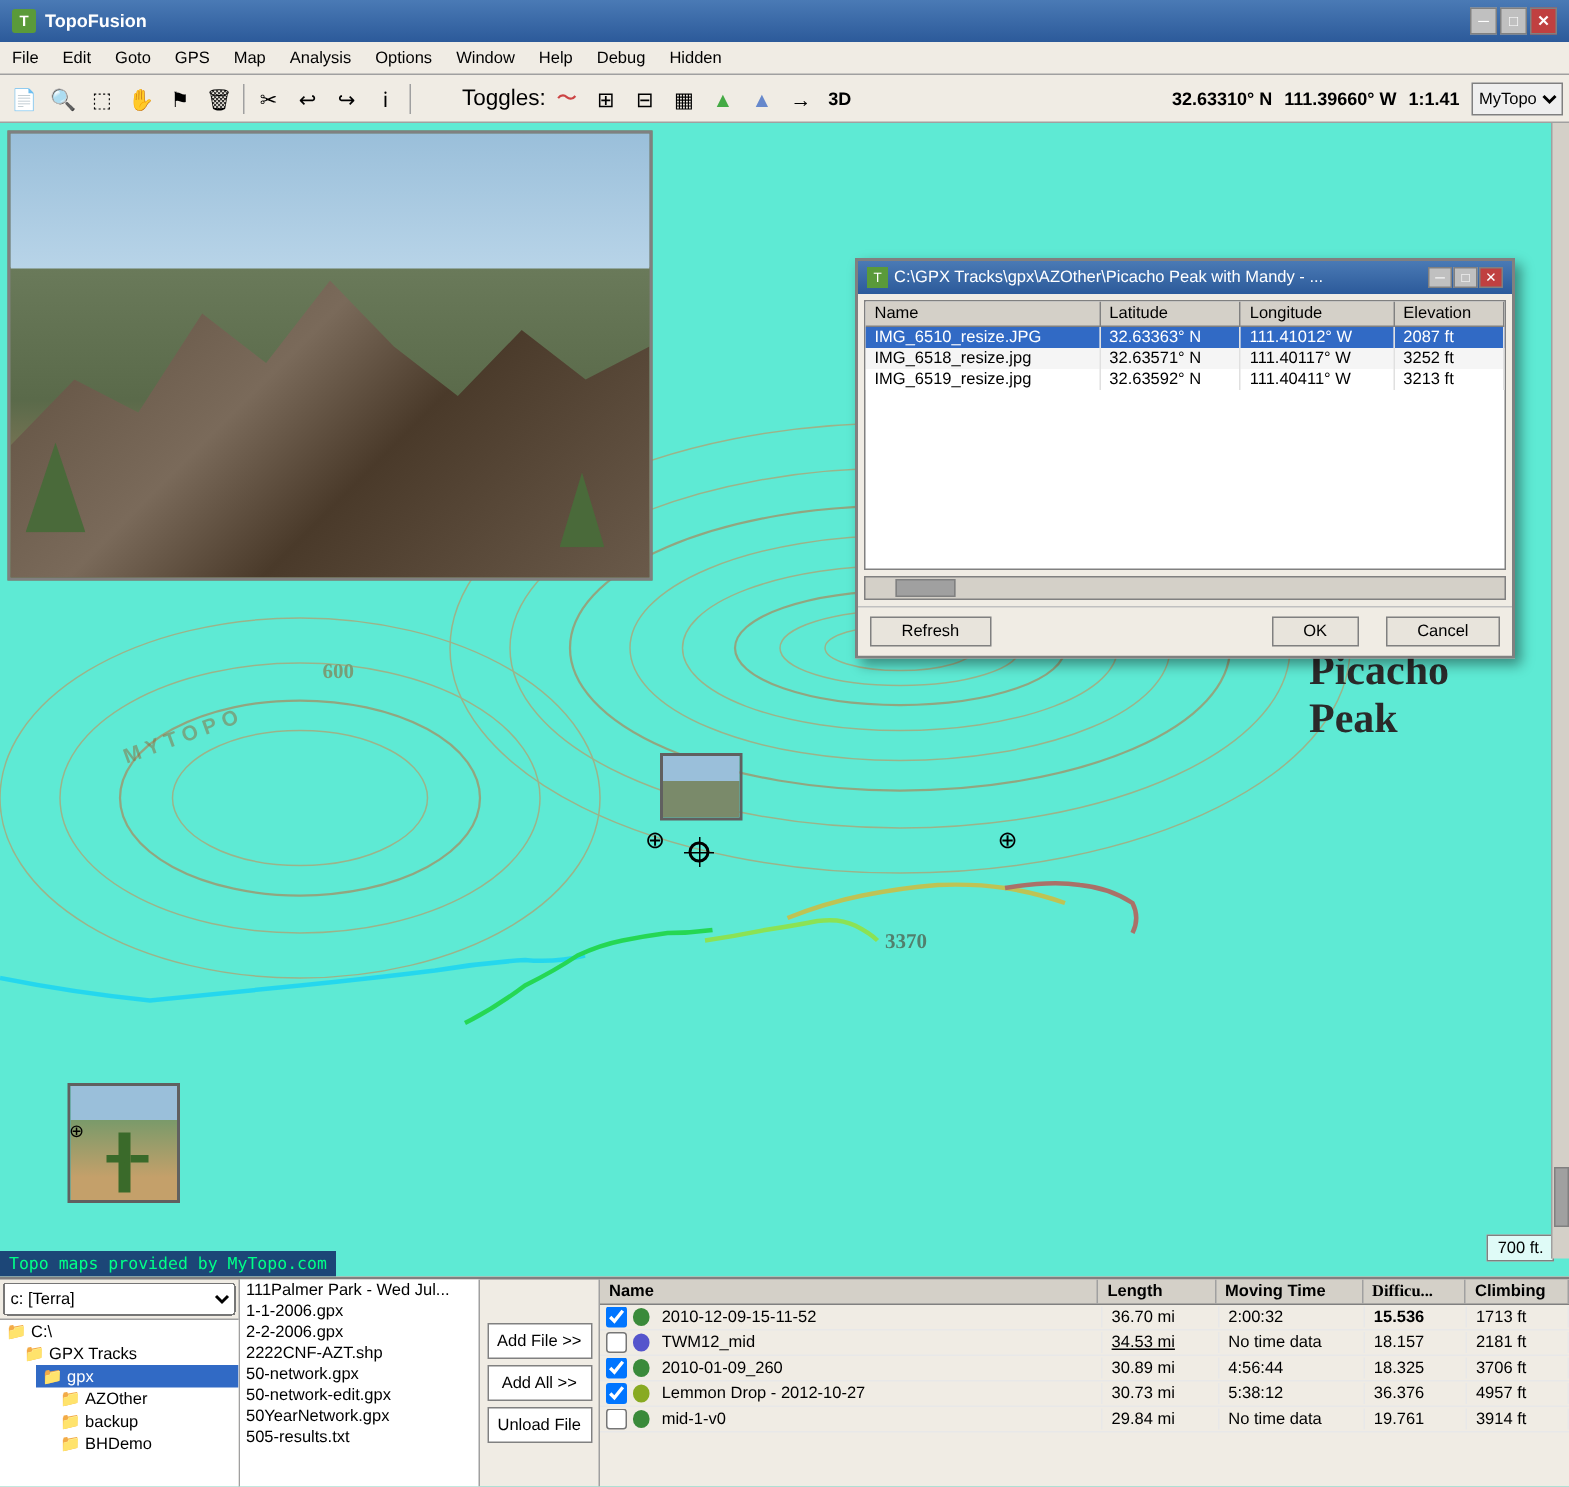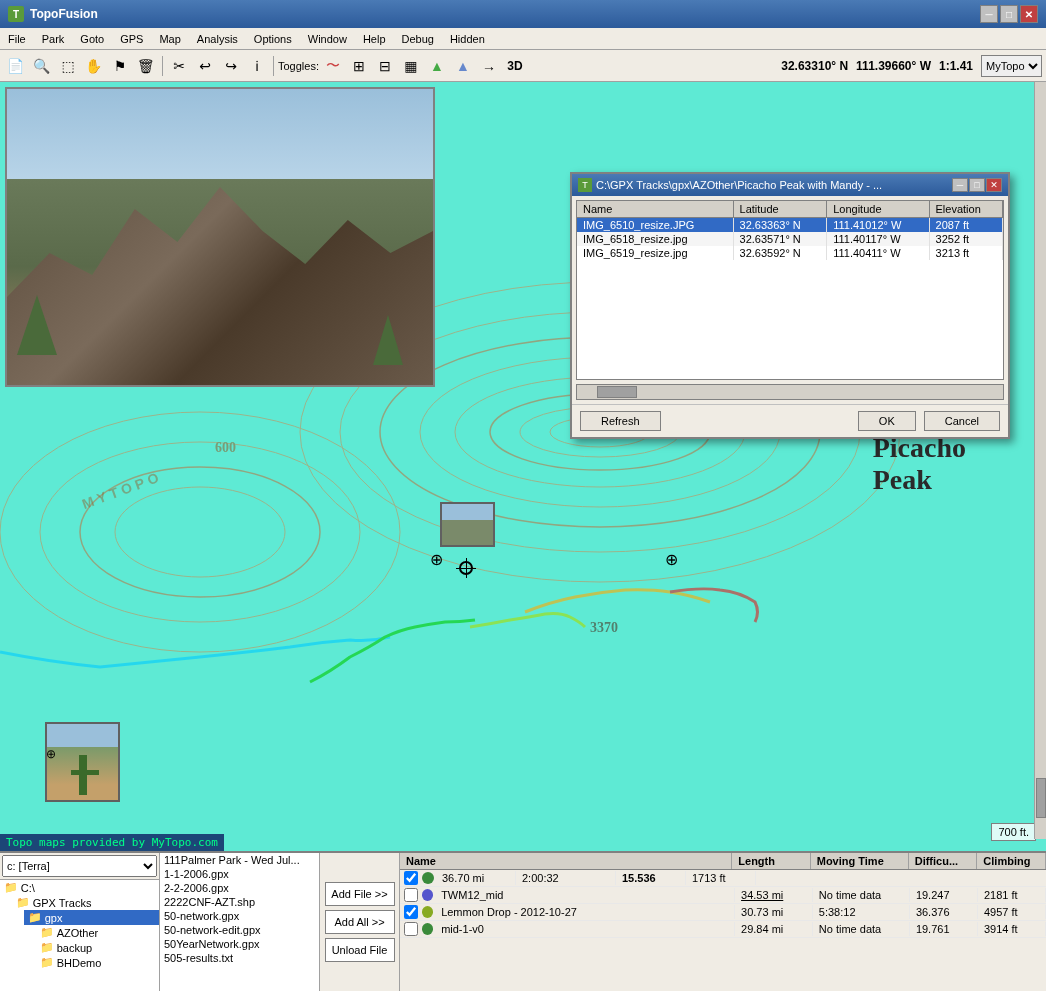--- a/index.html
+++ b/index.html
@@ -346,21 +346,21 @@
   <span>TopoFusion</span>
   <div id="title-bar-buttons">
     <div class="title-btn">─</div>
     <div class="title-btn">□</div>
     <div class="title-btn close">✕</div>
   </div>
 </div>
 
 <div id="menu-bar">
   <div class="menu-item">File</div>
-  <div class="menu-item">Park</div>
+  <div class="menu-item">Edit</div>
   <div class="menu-item">Goto</div>
   <div class="menu-item">GPS</div>
   <div class="menu-item">Map</div>
   <div class="menu-item">Analysis</div>
   <div class="menu-item">Options</div>
   <div class="menu-item">Window</div>
   <div class="menu-item">Help</div>
   <div class="menu-item">Debug</div>
   <div class="menu-item">Hidden</div>
 </div>
@@ -371,21 +371,21 @@
   <div class="tb-btn" title="Select">⬚</div>
   <div class="tb-btn" title="Pan">✋</div>
   <div class="tb-btn" title="Waypoint">⚑</div>
   <div class="tb-btn" title="Delete">🗑</div>
   <div class="tb-sep"></div>
   <div class="tb-btn">✂</div>
   <div class="tb-btn">↩</div>
   <div class="tb-btn">↪</div>
   <div class="tb-btn">ℹ</div>
   <div class="tb-sep"></div>
-  <span style="font-size:11px;">Toggles:</span>
+  <span style="font-size:15px;margin-left:30px;">Toggles:</span>
   <div class="tb-btn" style="color:#cc4444;">〜</div>
   <div class="tb-btn">⊞</div>
   <div class="tb-btn">⊟</div>
   <div class="tb-btn">▦</div>
   <div class="tb-btn" style="color:#44aa44;">▲</div>
   <div class="tb-btn" style="color:#6688cc;">▲</div>
   <div class="tb-btn">→</div>
   <div class="tb-btn" style="font-weight:bold;font-size:12px;">3D</div>
   <div id="coord-display">
     <span>32.63310° N</span>
@@ -532,21 +532,21 @@
         </tbody>
       </table>
     </div>
 
     <div id="gpx-scrollbar-h">
       <div class="scrollbar-thumb"></div>
     </div>
 
     <div id="gpx-footer">
       <button class="dialog-action-btn">Refresh</button>
-      <div style="display:flex;gap:8px;">
+      <div style="display:flex;gap:18px;">
         <button class="dialog-action-btn">OK</button>
         <button class="dialog-action-btn">Cancel</button>
       </div>
     </div>
   </div>
 </div>
 
 <div id="bottom-panel">
 
   <div id="file-tree-panel">
@@ -598,40 +598,50 @@
     <button class="add-btn">Add File &gt;&gt;</button>
     <button class="add-btn">Add All &gt;&gt;</button>
     <button class="add-btn">Unload File</button>
   </div>
 
   <div id="track-list-panel">
     <div id="track-list-header">
       <div class="track-col-hdr" style="width:340px;">Name</div>
       <div class="track-col-hdr" style="width:80px;">Length</div>
       <div class="track-col-hdr" style="width:100px;">Moving Time</div>
-      <div class="track-col-hdr" style="width:70px;">Difficu...</div>
+      <div class="track-col-hdr" style="width:70px;font-family:Liberation Serif, serif;">Difficu...</div>
       <div class="track-col-hdr" style="width:70px;">Climbing</div>
     </div>
 
     <div class="track-row">
       <input type="checkbox" class="track-checkbox" checked="" style="">
       <span class="track-dot" style="background:#3a8a3a;"></span>
+      <div class="track-cell" style="width:310px;">2010-12-09-15-11-52</div>
       <div class="track-cell" style="width:80px;">36.70 mi</div>
       <div class="track-cell" style="width:100px;">2:00:32</div>
       <div class="track-cell" style="width:70px;font-weight:bold;">15.536</div>
       <div class="track-cell" style="width:70px;">1713 ft</div>
     </div>
     <div class="track-row">
       <input type="checkbox" class="track-checkbox" style="">
       <span class="track-dot" style="background:#5555cc;"></span>
       <div class="track-cell" style="width:310px;">TWM12_mid</div>
       <div class="track-cell" style="width:80px;text-decoration:underline;">34.53 mi</div>
       <div class="track-cell" style="width:100px;">No time data</div>
-      <div class="track-cell" style="width:70px;">19.247</div>
+      <div class="track-cell" style="width:70px;">18.157</div>
       <div class="track-cell" style="width:70px;">2181 ft</div>
+    </div>
+    <div class="track-row">
+      <input type="checkbox" class="track-checkbox" checked="" style="">
+      <span class="track-dot" style="background:#3a8a3a;"></span>
+      <div class="track-cell" style="width:310px;">2010-01-09_260</div>
+      <div class="track-cell" style="width:80px;">30.89 mi</div>
+      <div class="track-cell" style="width:100px;">4:56:44</div>
+      <div class="track-cell" style="width:70px;">18.325</div>
+      <div class="track-cell" style="width:70px;">3706 ft</div>
     </div>
     <div class="track-row">
       <input type="checkbox" class="track-checkbox" checked="" style="">
       <span class="track-dot" style="background:#88aa22;"></span>
       <div class="track-cell" style="width:310px;">Lemmon Drop - 2012-10-27</div>
       <div class="track-cell" style="width:80px;">30.73 mi</div>
       <div class="track-cell" style="width:100px;">5:38:12</div>
       <div class="track-cell" style="width:70px;">36.376</div>
       <div class="track-cell" style="width:70px;">4957 ft</div>
     </div>

